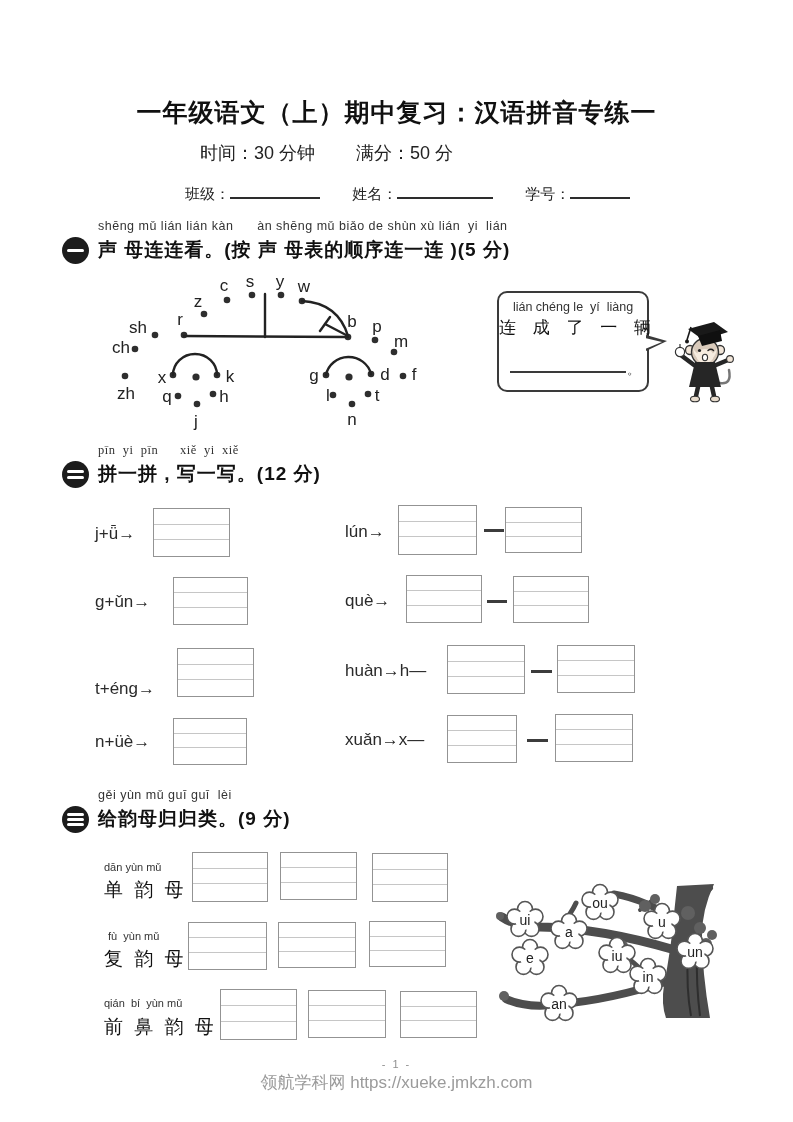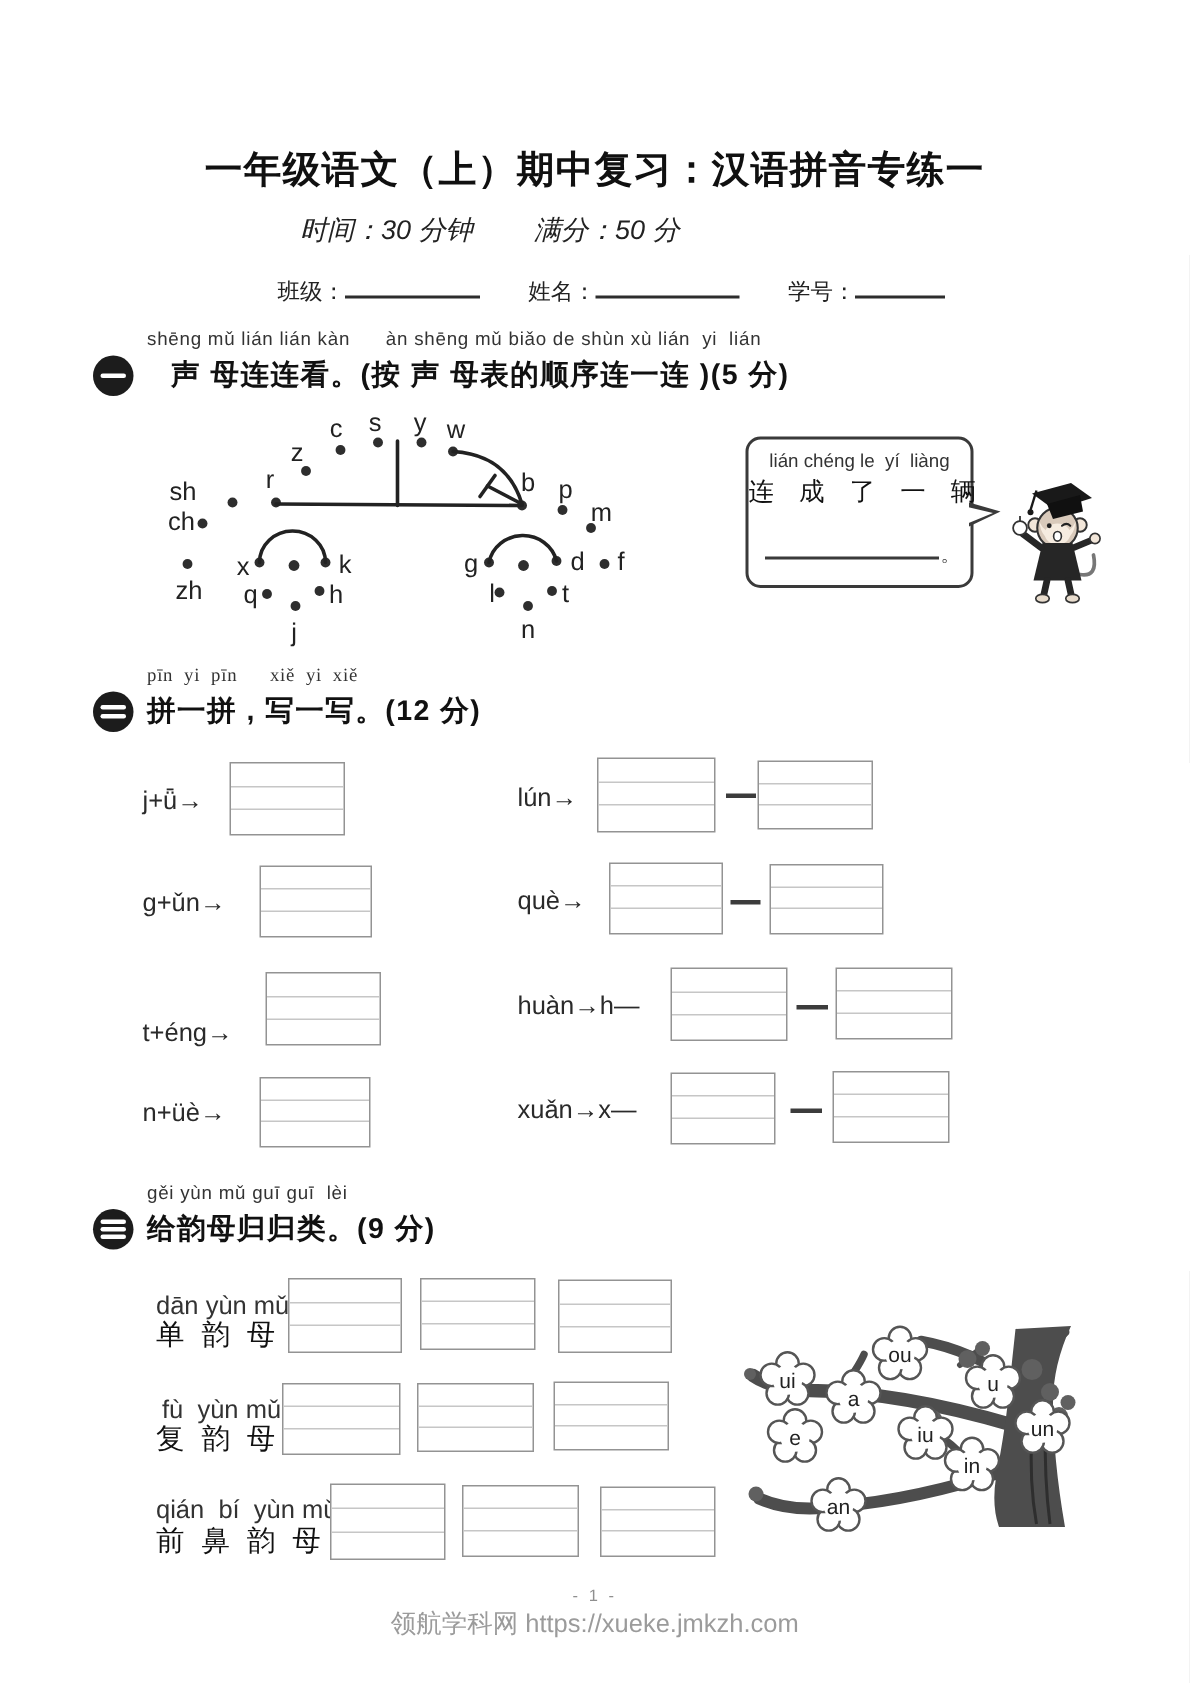--- a/index.html
+++ b/index.html
@@ -4,21 +4,21 @@
 <style>
   html,body{margin:0;padding:0;background:#e9e9e9;}
   .page{
     position:relative; width:793px; height:1122px; background:#ffffff;
     margin:0 auto; overflow:hidden;
     font-family:"Liberation Sans","DejaVu Sans",sans-serif; color:#1c1c1c;
   }
   .abs{position:absolute;}
   .title{top:96px; left:0; width:100%; text-align:center; font-size:25px; font-weight:bold; letter-spacing:1px; color:#101010;}
   .meta{top:141px; left:0; width:100%; text-align:center; padding-right:140px; box-sizing:border-box; font-size:18px; color:#222;}
-  .meta span{margin:0 18px;font-style:italic;}
+  .meta span{margin:0 18px;}
   .fields{top:182px; left:185px; font-size:15px; color:#222;}
   .fields .fld{margin-right:28px; white-space:nowrap;}
   .blank{display:inline-block; border-bottom:2px solid #2d2d2d; height:15px; vertical-align:baseline;}
   .badge{width:27px; height:27px; border-radius:50%; background:#1c1c1c; display:flex; flex-direction:column; align-items:center; justify-content:center; gap:3px;}
   .badge .bar{width:17px; height:3.4px; background:#fff; border-radius:2px;}
   .badge.b3 .bar{height:2.6px;} .badge.b3{gap:2.4px;}
   .pinyin-line{font-size:12.5px; color:#333; letter-spacing:0.5px; white-space:pre;}
   .sec-title{font-size:19px; font-weight:bold; color:#111; letter-spacing:1px; white-space:pre;}
   .ltr{position:absolute; transform:translate(-50%,-50%); font-size:17px; color:#222; white-space:nowrap;}
   .bubble{border:2px solid #3a3a3a; border-radius:10px; background:#fff;}
@@ -26,21 +26,21 @@
   .bubble .hz{position:absolute; top:23px; left:0; width:100%; text-align:center; font-size:17px; letter-spacing:6px; color:#111; white-space:pre;}
   .bubble .line{position:absolute; left:11px; bottom:17px; width:116px; border-bottom:2px solid #3a3a3a;}
   .bubble .period{position:absolute; right:7px; bottom:11px; font-size:13px; color:#333;}
   .tail-out{position:absolute; right:-20px; top:42px; width:0; height:0; border-top:6px solid transparent; border-bottom:10px solid transparent; border-left:21px solid #3a3a3a;}
   .tail-in{position:absolute; right:-15px; top:45px; width:0; height:0; border-top:4px solid transparent; border-bottom:7px solid transparent; border-left:17px solid #ffffff;}
   .g4{position:absolute; border:1.5px solid #939393; background:#fff; box-sizing:border-box;}
   .g4::before,.g4::after{content:""; position:absolute; left:0; right:0; height:1px; background:#c6c6c6;}
   .g4::before{top:31%;} .g4::after{top:63%;}
   .itm{position:absolute; font-size:17px; color:#2a2a2a; white-space:nowrap;}
   .dash{position:absolute; height:2.5px; background:#3c3c3c;}
-  .cat-py{position:absolute; font-size:17px; color:#333; white-space:pre;}
+  .cat-py{position:absolute; font-size:11px; color:#333; white-space:pre;}
   .cat-lb{position:absolute; font-size:19px; color:#111; letter-spacing:3px; white-space:pre;}
   .footer-page{top:1058px; left:0; width:100%; text-align:center; font-size:11px; color:#8f8f8f; letter-spacing:2px;}
   .footer-site{top:1071px; left:0; width:100%; text-align:center; font-size:17px; color:#9b9b9b;}
 </style>
 </head>
 <body>
 
 <div class="page">
 
   <div class="abs title">一年级语文（上）期中复习：汉语拼音专练一</div>
@@ -51,30 +51,30 @@
   <div class="abs fields">
     <span class="fld"><span>班级：</span><span class="blank" style="width:90px"></span></span>
     <span class="fld"><span>姓名：</span><span class="blank" style="width:96px"></span></span>
     <span class="fld"><span>学号：</span><span class="blank" style="width:60px"></span></span>
   </div>
 
   <div class="abs badge" style="left:62px; top:237px;" title="一">
       <span class="bar"></span>
     </div>
   <div class="abs pinyin-line" style="left:98px; top:219px;">shēng mǔ lián lián kàn      àn shēng mǔ biǎo de shùn xù lián  yi  lián</div>
-  <div class="abs sec-title" style="left:98px; top:237px;margin-left:16px;">声 母连连看。(按 声 母表的顺序连一连 )(5 分)</div>
+  <div class="abs sec-title" style="left:98px; top:237px;">声 母连连看。(按 声 母表的顺序连一连 )(5 分)</div>
 
   <div class="abs" style="left:0; top:0; width:793px; height:1122px;">
     <span class="ltr" style="left:198px; top:302px;">z</span>
     <span class="ltr" style="left:224px; top:286px;">c</span>
     <span class="ltr" style="left:250px; top:282px;">s</span>
     <span class="ltr" style="left:280px; top:282px;">y</span>
     <span class="ltr" style="left:304px; top:287px;">w</span>
     <span class="ltr" style="left:180px; top:320px;">r</span>
-    <span class="ltr" style="left:122px; top:328px;text-align:center;">sh</span>
+    <span class="ltr" style="left:138px; top:328px;text-align:center;">sh</span>
     <span class="ltr" style="left:121px; top:348px;">ch</span>
     <span class="ltr" style="left:126px; top:394px;">zh</span>
     <span class="ltr" style="left:352px; top:322px;">b</span>
     <span class="ltr" style="left:377px; top:327px;">p</span>
     <span class="ltr" style="left:401px; top:342px;">m</span>
     <span class="ltr" style="left:414px; top:375px;">f</span>
     <span class="ltr" style="left:162px; top:378px;">x</span>
     <span class="ltr" style="left:230px; top:377px;">k</span>
     <span class="ltr" style="left:167px; top:397px;">q</span>
     <span class="ltr" style="left:224px; top:397px;">h</span>

